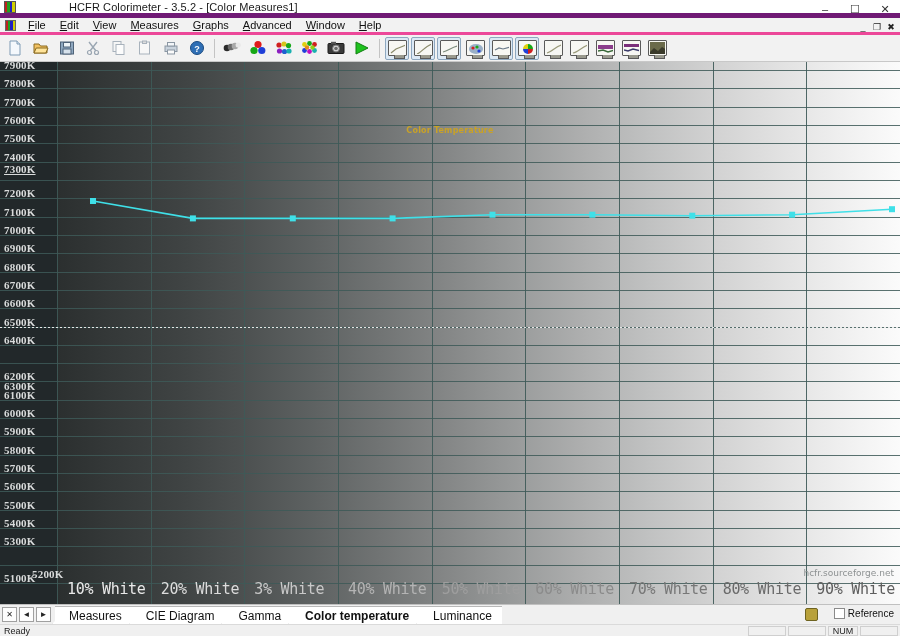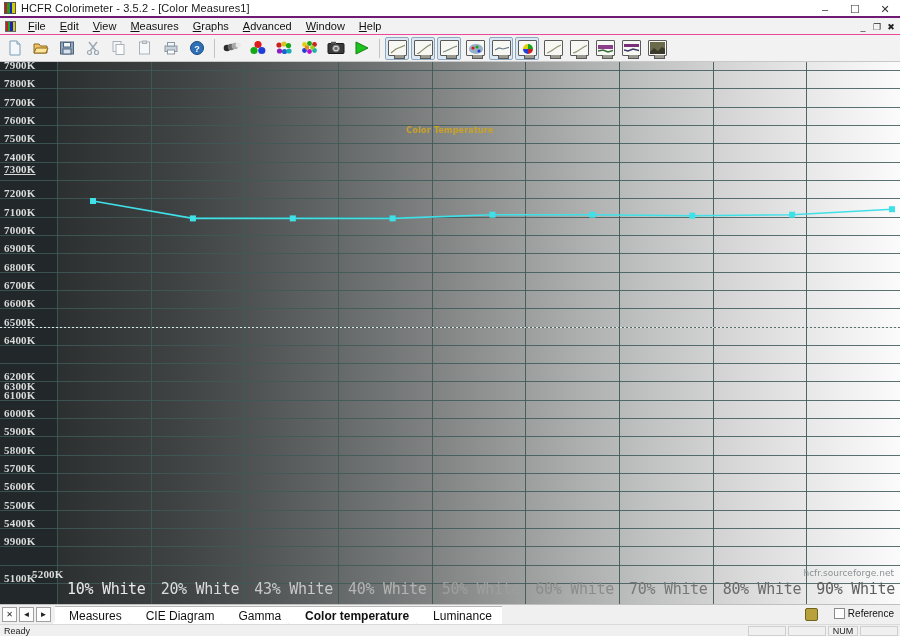--- a/index.html
+++ b/index.html
@@ -7,40 +7,41 @@
     width: 900px; height: 636px;
     overflow: hidden;
     font-family: "Liberation Sans", sans-serif;
     background: #f0f0f0;
   }
   #app { position: relative; width: 900px; height: 636px; background: #f0f0f0; }
 
   
   .titlebar {
     height: 18px; background: #ffffff;
-    display: flex; align-items: center;
-    border-bottom: 2px solid #701a75;
+    display: flex; align-items: flex-end;
+    border-bottom: 5px solid #701a75;
     position: relative;
+    gap: 48px;
   }
   .app-logo {
     width: 12px; height: 12px; margin: 0 5px 0 4px;
     background: linear-gradient(90deg,#c02020 0 25%,#20a020 25% 50%,#2020c0 50% 75%,#d0d000 75% 100%);
     border: 1px solid #555; flex: 0 0 auto;
   }
   .title-text { font-size: 11px; color: #1a1a1a; letter-spacing: .1px; }
   .win-btns { position: absolute; right: 0; top: 0; height: 18px; display: flex; }
   .win-btn {
     width: 30px; height: 18px; display: flex; align-items: center; justify-content: center;
     font-size: 11px; color: #333; line-height: 1;
   }
 
   
   .menubar {
     height: 17px; background: #f2f2f2; display: flex; align-items: center;
-    border-bottom: 1px solid #ec4899; position: relative; padding-left: 2px;
+    border-bottom: 3px solid #ec4899; position: relative; padding-left: 2px;
   }
   .menu-logo {
     width: 11px; height: 11px; margin: 0 5px 0 3px;
     background: linear-gradient(90deg,#c02020 0 25%,#20a020 25% 50%,#2020c0 50% 75%,#d0d000 75% 100%);
     border: 1px solid #666;
   }
   .menu-item { font-size: 11px; color: #111; padding: 1px 7px; cursor: default; }
   .menu-item u { text-decoration: underline; }
   .mdi-btns { position: absolute; right: 2px; top: 0; height: 17px; display: flex; align-items: center; }
   .mdi-btn { width: 14px; height: 14px; font-size: 9px; color: #222; display:flex; align-items:center; justify-content:center; }
@@ -477,28 +478,28 @@
         <div class="ylabel" style="top: 291.143px; margin-top: 28px;">6300K</div>
         <div class="ylabel" style="top: 309.464px;">6200K</div>
         <div class="ylabel" style="top: 327.786px;">6100K</div>
         <div class="ylabel" style="top: 346.107px;">6000K</div>
         <div class="ylabel" style="top: 364.429px;">5900K</div>
         <div class="ylabel" style="top: 382.75px;">5800K</div>
         <div class="ylabel" style="top: 401.071px;">5700K</div>
         <div class="ylabel" style="top: 419.393px;">5600K</div>
         <div class="ylabel" style="top: 437.714px;">5500K</div>
         <div class="ylabel" style="top: 456.036px;">5400K</div>
-        <div class="ylabel" style="top: 474.357px;">9900K</div>
+        <div class="ylabel" style="top: 474.357px;">5300K</div>
         <div class="ylabel" style="top: 507px; margin-left: 28px;">5200K</div>
         <div class="ylabel" style="top: 511px;">5100K</div>
       </div>
     <div id="xlabels">
         <div class="xlabel" style="left: 67px; color: rgb(233, 233, 233);">10% White</div>
         <div class="xlabel" style="left: 160.667px; color: rgb(220, 220, 220);">20% White</div>
-        <div class="xlabel" style="left: 254.333px; color: rgb(201, 201, 201);">43% White</div>
+        <div class="xlabel" style="left: 254.333px; color: rgb(201, 201, 201);">3% White</div>
         <div class="xlabel" style="left: 348px; color: rgb(180, 180, 180);">40% White</div>
         <div class="xlabel" style="left: 441.667px; color: rgb(158, 158, 158);">50% White</div>
         <div class="xlabel" style="left: 535.333px; color: rgb(139, 139, 139);">60% White</div>
         <div class="xlabel" style="left: 629px; color: rgb(119, 119, 119);">70% White</div>
         <div class="xlabel" style="left: 722.667px; color: rgb(106, 106, 106);">80% White</div>
         <div class="xlabel" style="left: 816.333px; color: rgb(94, 94, 94);">90% White</div>
       </div>
     <div class="chart-title">Color Temperature</div>
     <div class="watermark">hcfr.sourceforge.net</div>
   </div>

